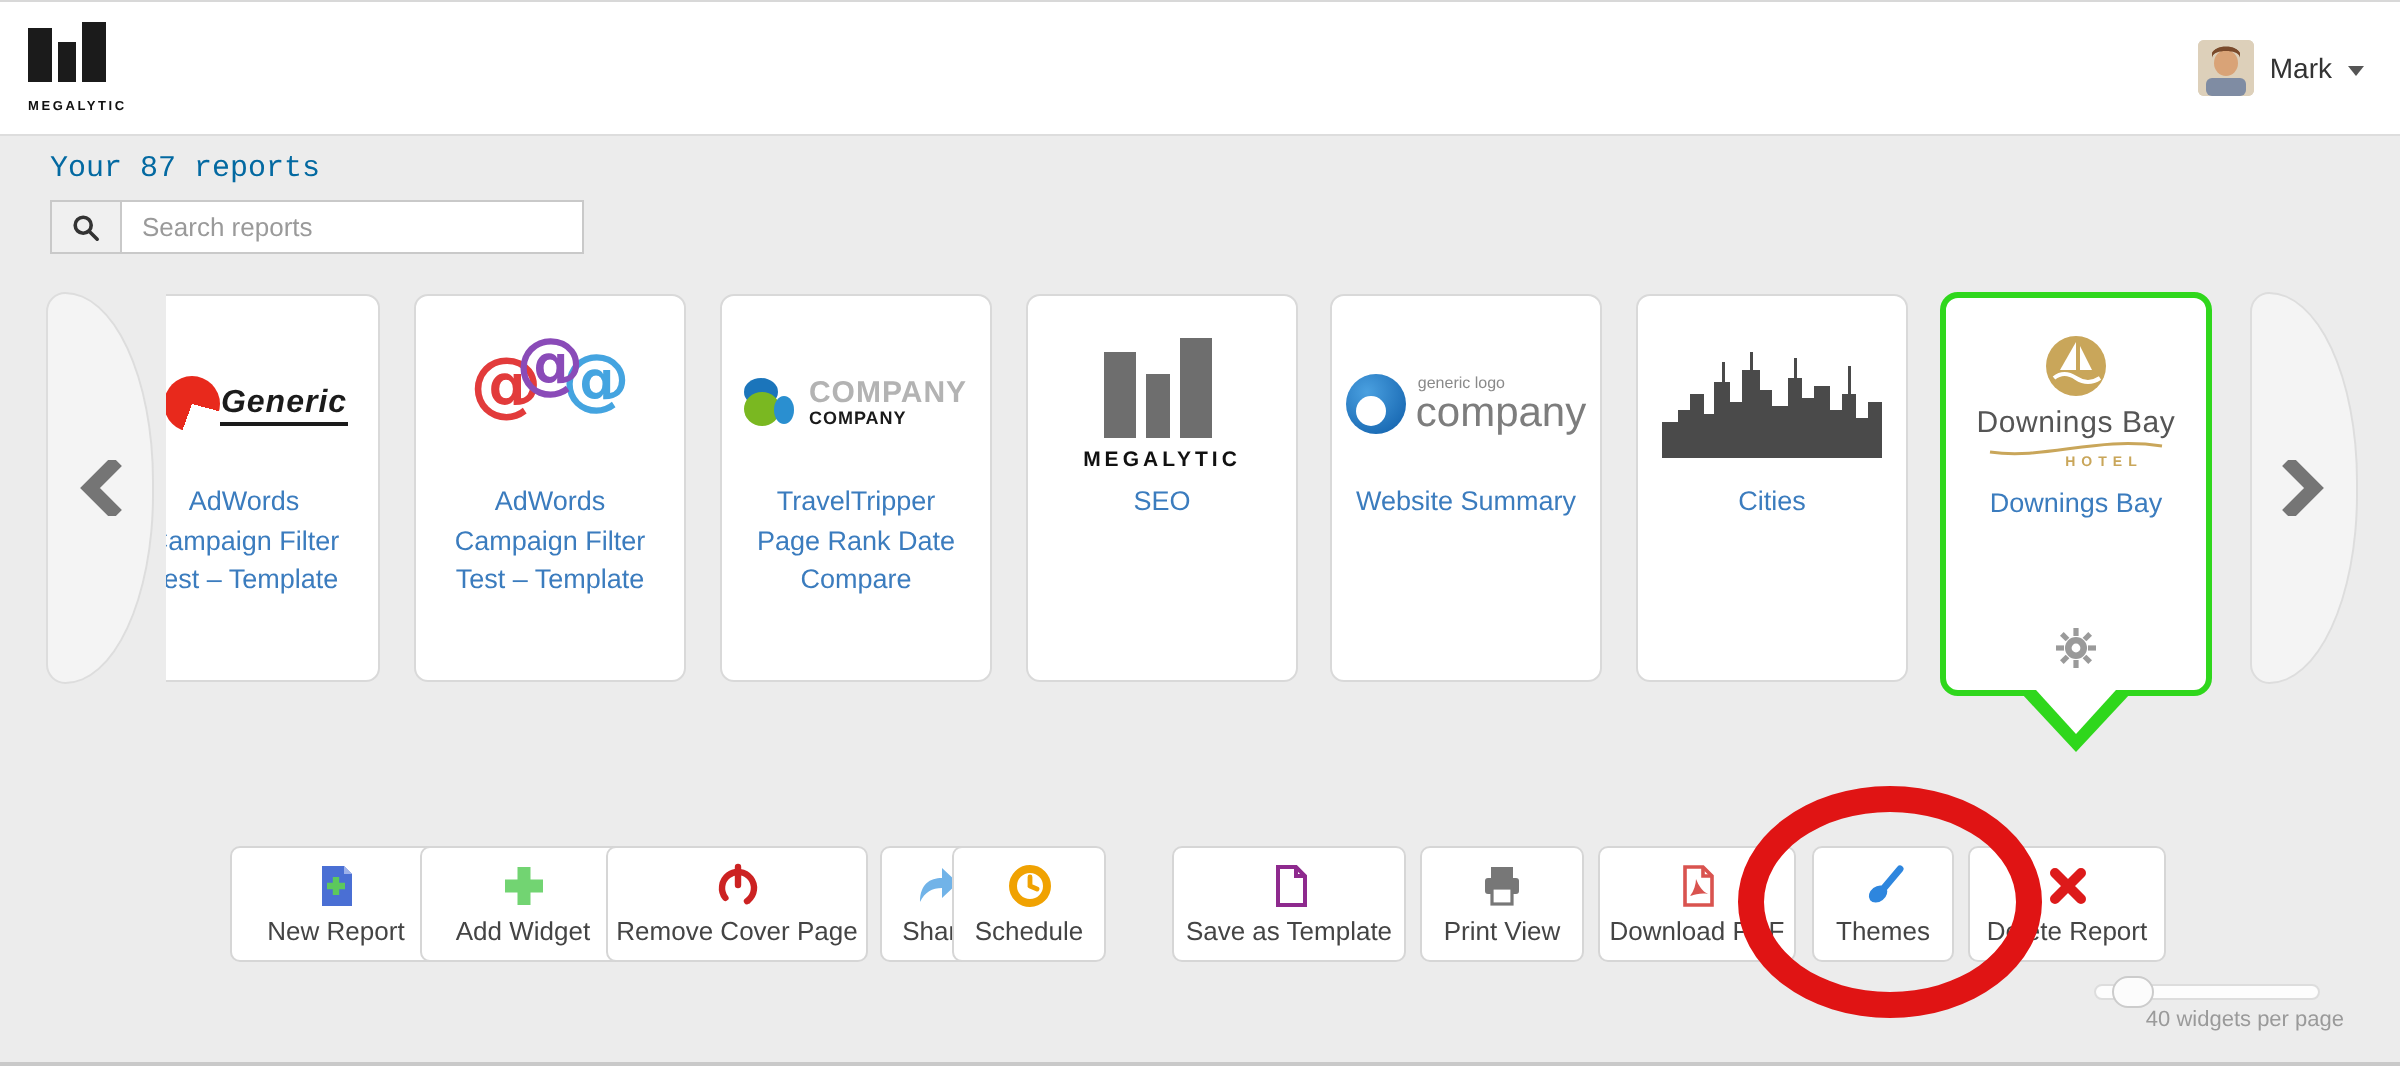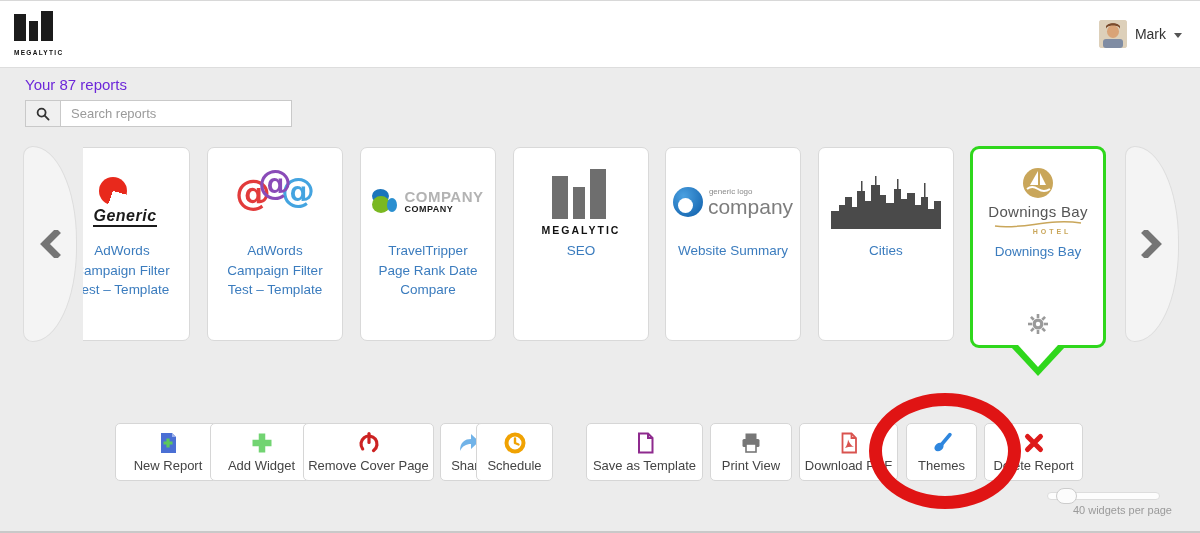--- a/index.html
+++ b/index.html
@@ -10,21 +10,21 @@
   
   .topbar { position:absolute; left:0; top:0; width:1200px; height:67px; background:#fff; border-bottom:1px solid #ddd; }
   .brand { position:absolute; left:14px; top:9px; width:60px; text-align:left; cursor:pointer; }
   .brand-text { display:block; font-size:6.5px; font-weight:bold; letter-spacing:1.3px; color:#111; margin-top:1px; }
   .user { position:absolute; right:18px; top:18px; height:30px; display:flex; align-items:center; gap:8px; cursor:pointer; }
   .avatar { width:28px; height:28px; border-radius:3px; overflow:hidden; background:#ddd0ba; }
   .user-name { font-size:14px; color:#333; }
   .caret { width:0; height:0; border-left:4px solid transparent; border-right:4px solid transparent; border-top:5px solid #555; margin-top:2px; }
 
   
-  .heading { position:absolute; left:25px; top:75px; font-size:15px; color:#6d28d9; }
+  .heading { position:absolute; left:25px; top:75px; font-size:15px; color:#0369a1;font-family:Liberation Mono, monospace; }
   .searchbar { position:absolute; left:25px; top:99px; width:267px; height:17px; display:flex; }
   .search-btn { width:35px; height:27px; background:#f0f0f0; border:1px solid #c9c9c9; border-right:none; display:flex; align-items:center; justify-content:center; cursor:pointer; }
   .search-input { flex:1; height:27px; border:1px solid #c9c9c9; background:#fff; padding:0 10px; font-size:13px; color:#333; font-family:"Liberation Sans", sans-serif; outline:none; }
   .search-input::placeholder { color:#9a9a9a; }
 
   
   .pill { position:absolute; top:145px; width:54px; height:196px; background:#f4f4f4; border:1px solid #ddd; display:flex; align-items:center; justify-content:center; cursor:pointer; z-index:6; }
   .pill-left  { left:23px;  border-radius:10px 46px 46px 10px / 10px 98px 98px 10px; }
   .pill-right { left:1125px; border-radius:46px 10px 10px 46px / 98px 10px 10px 98px; transform:scaleX(-1); }
   .pill svg { display:block; }
@@ -36,21 +36,21 @@
   .card-title { position:absolute; left:0; top:93px; width:100%; padding:0 11px; text-align:center; font-size:13.5px; line-height:1.45; color:#3b7cbe; }
 
   .card-selected { top:145px; height:202px; border:3px solid #2fd71c; border-radius:9px; }
   .pointer-outer { position:absolute; left:50%; bottom:-31px; transform:translateX(-50%); width:0; height:0;
                    border-left:27px solid transparent; border-right:27px solid transparent; border-top:29px solid #2fd71c; }
   .pointer-inner { position:absolute; left:50%; bottom:-22px; transform:translateX(-50%); width:0; height:0;
                    border-left:20px solid transparent; border-right:20px solid transparent; border-top:22px solid #fff; }
   .gear { position:absolute; left:50%; transform:translateX(-50%); top:165px; cursor:pointer; }
 
   
-  .logo-generic { display:flex; flex-direction:column; align-items:flex-start; margin-left:6px; }
+  .logo-generic { display:flex; flex-direction:row; align-items:center; margin-left:6px; }
   .generic-pac { width:28px; height:28px; border-radius:50%; background:conic-gradient(from 200deg, #e8291c 0 265deg, #ffffff 265deg 360deg); margin-left:6px; }
   .generic-text { font-size:16px; font-weight:bold; font-style:italic; color:#1b1b1b; letter-spacing:.5px; border-bottom:2px solid #1b1b1b; line-height:1.15; margin-top:2px; }
 
   .logo-ats { display:flex; align-items:flex-start; font-family:"DejaVu Sans", sans-serif; font-weight:bold; }
   .at-red    { font-size:36px; color:#e23b3b; position:relative; top:8px; z-index:1; }
   .at-purple { font-size:34px; color:#8a4bb8; position:relative; margin-left:-13px; top:-2px; z-index:3; }
   .at-blue   { font-size:34px; color:#44a4e0; position:relative; margin-left:-11px; top:6px; z-index:2; }
 
   .logo-company { display:flex; align-items:center; gap:6px; }
   .company-blob { position:relative; width:26px; height:26px; }

